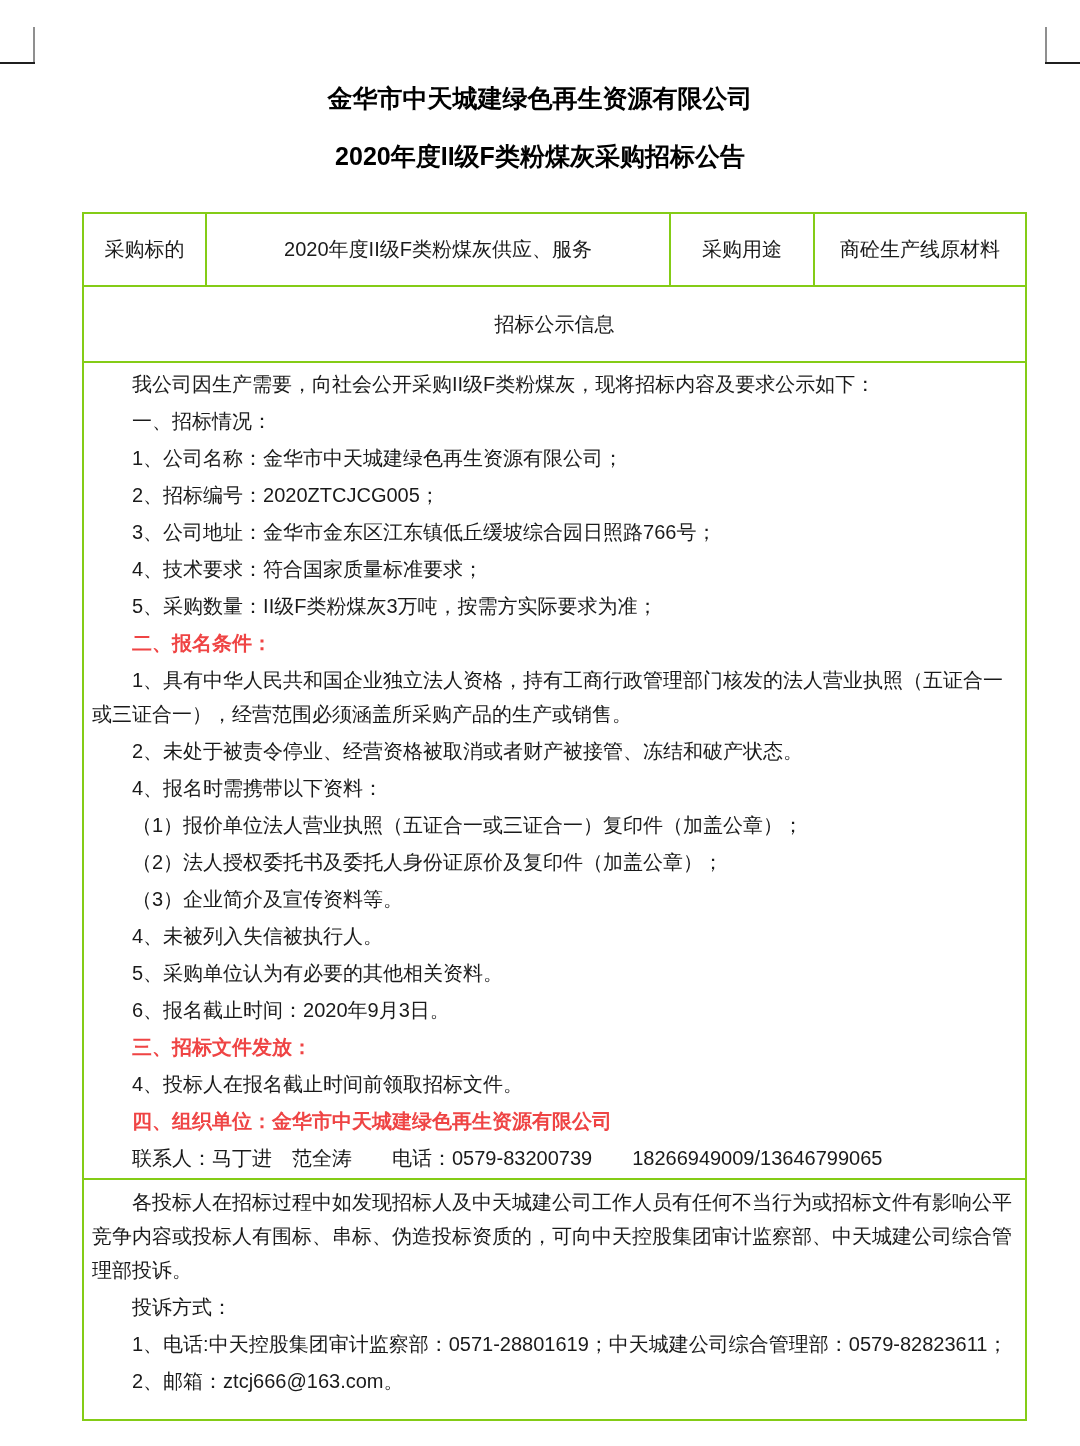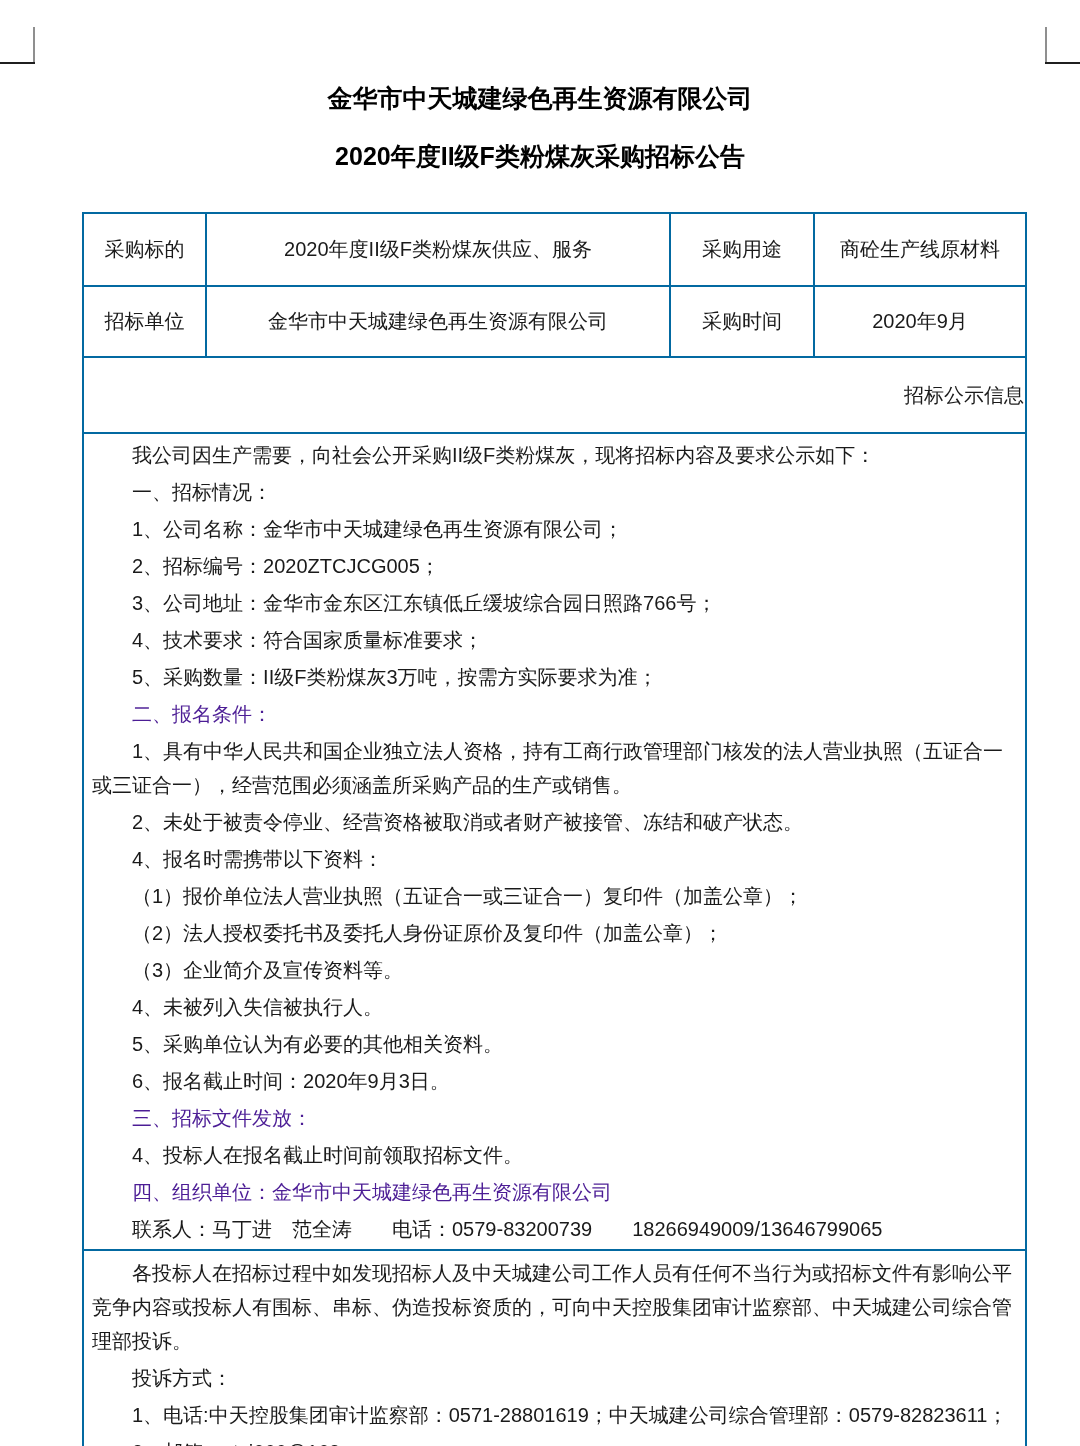--- a/index.html
+++ b/index.html
@@ -29,40 +29,40 @@
   }
   .doc-title    { top: 84px; }
   .doc-subtitle { top: 142px; }
 
   table.info {
     position: absolute; left: 82px; top: 212px;
     width: 943px; table-layout: fixed;
     border-collapse: collapse;
   }
   table.info td {
-    border: 2px solid #0369a1;
+    border: 2px solid #84cc16;
     font-size: 20px;
     color: #1a1a1a;
   }
   td.hcell { text-align: center; vertical-align: middle; padding: 0 4px; }
   tr.r1 td { height: 71px; }
   tr.r2 td { height: 69px; }
   tr.r3 td { height: 72px; }
-  td.section-cell { text-align: right; vertical-align: middle; font-family: Liberation Mono, monospace; }
+  td.section-cell { text-align: center; vertical-align: middle; font-family: Liberation Mono, monospace; }
   td.content-cell   { height: 750px; vertical-align: top; padding: 1px 6px 0 5px; }
   td.complaint-cell { height: 237px; vertical-align: top; padding: 2px 6px 0 5px; }
 
   p.para {
     margin: 3px; padding: 0;
     font-size: 20px; line-height: 34px;
     text-indent: 2em;
     word-break: break-all;
     color: #1a1a1a;
   }
-  p.para.bold { font-weight: normal; color: #4c1d95; }
+  p.para.bold { font-weight: bold; color: #ef4444; }
 </style>
 </head>
 <body>
 
 <div>
 
   <span class="crop-v left"></span>
   <span class="crop-h left"></span>
   <span class="crop-v right"></span>
   <span class="crop-h right"></span>
@@ -76,26 +76,20 @@
       <col style="width:464px">
       <col style="width:144px">
       <col style="width:212px">
     </colgroup>
     <tbody>
         <tr class="r1">
       <td class="hcell">采购标的</td>
       <td class="hcell">2020年度II级F类粉煤灰供应、服务</td>
       <td class="hcell">采购用途</td>
       <td class="hcell">商砼生产线原材料</td>
-    </tr>
-    <tr class="r2">
-      <td class="hcell">招标单位</td>
-      <td class="hcell">金华市中天城建绿色再生资源有限公司</td>
-      <td class="hcell">采购时间</td>
-      <td class="hcell">2020年9月</td>
     </tr>
     <tr class="r3">
       <td class="section-cell" colspan="4">招标公示信息</td>
     </tr>
     <tr>
       <td class="content-cell" colspan="4">
             <p class="para">我公司因生产需要，向社会公开采购II级F类粉煤灰，现将招标内容及要求公示如下：</p>
             <p class="para">一、招标情况：</p>
             <p class="para">1、公司名称：金华市中天城建绿色再生资源有限公司；</p>
             <p class="para">2、招标编号：2020ZTCJCG005；</p>

